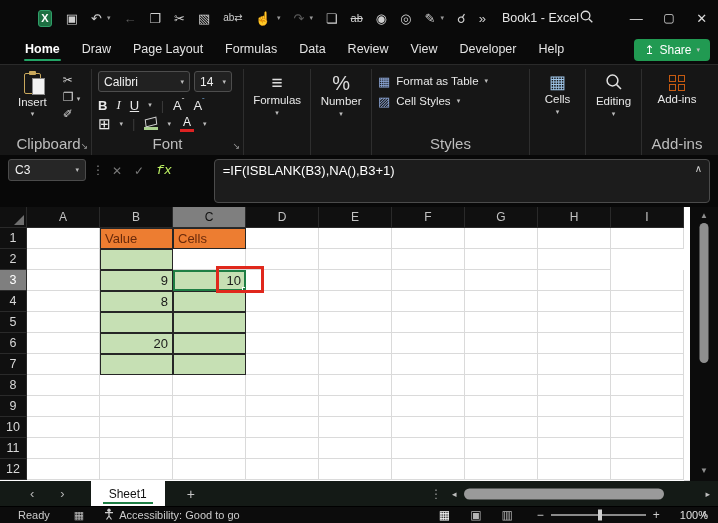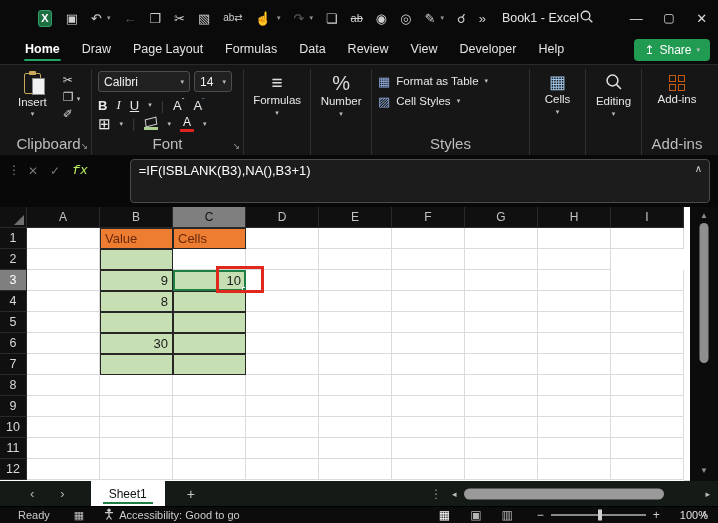--- a/index.html
+++ b/index.html
@@ -333,20 +333,24 @@
           </span>
         <span data-name="addins-label">Add-ins</span>
       </div>
       <div class="rgroup-label" data-name="addins-group-label">Add-ins</div>
     </div>
 
     <span class="collapse-ribbon" data-name="collapse-ribbon-icon">∧</span>
   </div>
 
   <div class="fbar" data-name="formula-bar">
+    <div class="namebox" data-name="name-box">
+      <span data-name="name-box-value">C3</span>
+      <span class="chev" data-name="chevron-down-icon">▾</span>
+    </div>
     <span class="fb-dots" data-name="formula-bar-grip-icon">⋮</span>
     <div class="fb-btns">
       <span class="fb-x" data-name="cancel-icon">✕</span>
       <span class="fb-check" data-name="enter-icon">✓</span>
       <span class="fb-fx" data-name="insert-function-icon">fx</span>
     </div>
     <div class="fb-input-wrap">
       <input class="fb-input" data-name="formula-input" readonly="" value="=IF(ISBLANK(B3),NA(),B3+1)" style="">
       <span class="fb-collapse" data-name="collapse-formula-bar-icon">∧</span>
     </div>
@@ -423,21 +427,21 @@
           <div class="cell" data-name="cell-D5"></div>
           <div class="cell" data-name="cell-E5"></div>
           <div class="cell" data-name="cell-F5"></div>
           <div class="cell" data-name="cell-G5"></div>
           <div class="cell" data-name="cell-H5"></div>
           <div class="cell" data-name="cell-I5"></div>
         </div>
         <div class="grid-row">
           <div class="rowhdr" data-name="row-header-6">6</div>
           <div class="cell" data-name="cell-A6"></div>
-          <div class="cell green a-right" data-name="cell-B6">30</div>
+          <div class="cell green a-right" data-name="cell-B6">20</div>
           <div class="cell green" data-name="cell-C6"></div>
           <div class="cell" data-name="cell-D6"></div>
           <div class="cell" data-name="cell-E6"></div>
           <div class="cell" data-name="cell-F6"></div>
           <div class="cell" data-name="cell-G6"></div>
           <div class="cell" data-name="cell-H6"></div>
           <div class="cell" data-name="cell-I6"></div>
         </div>
         <div class="grid-row">
           <div class="rowhdr" data-name="row-header-7">7</div>

